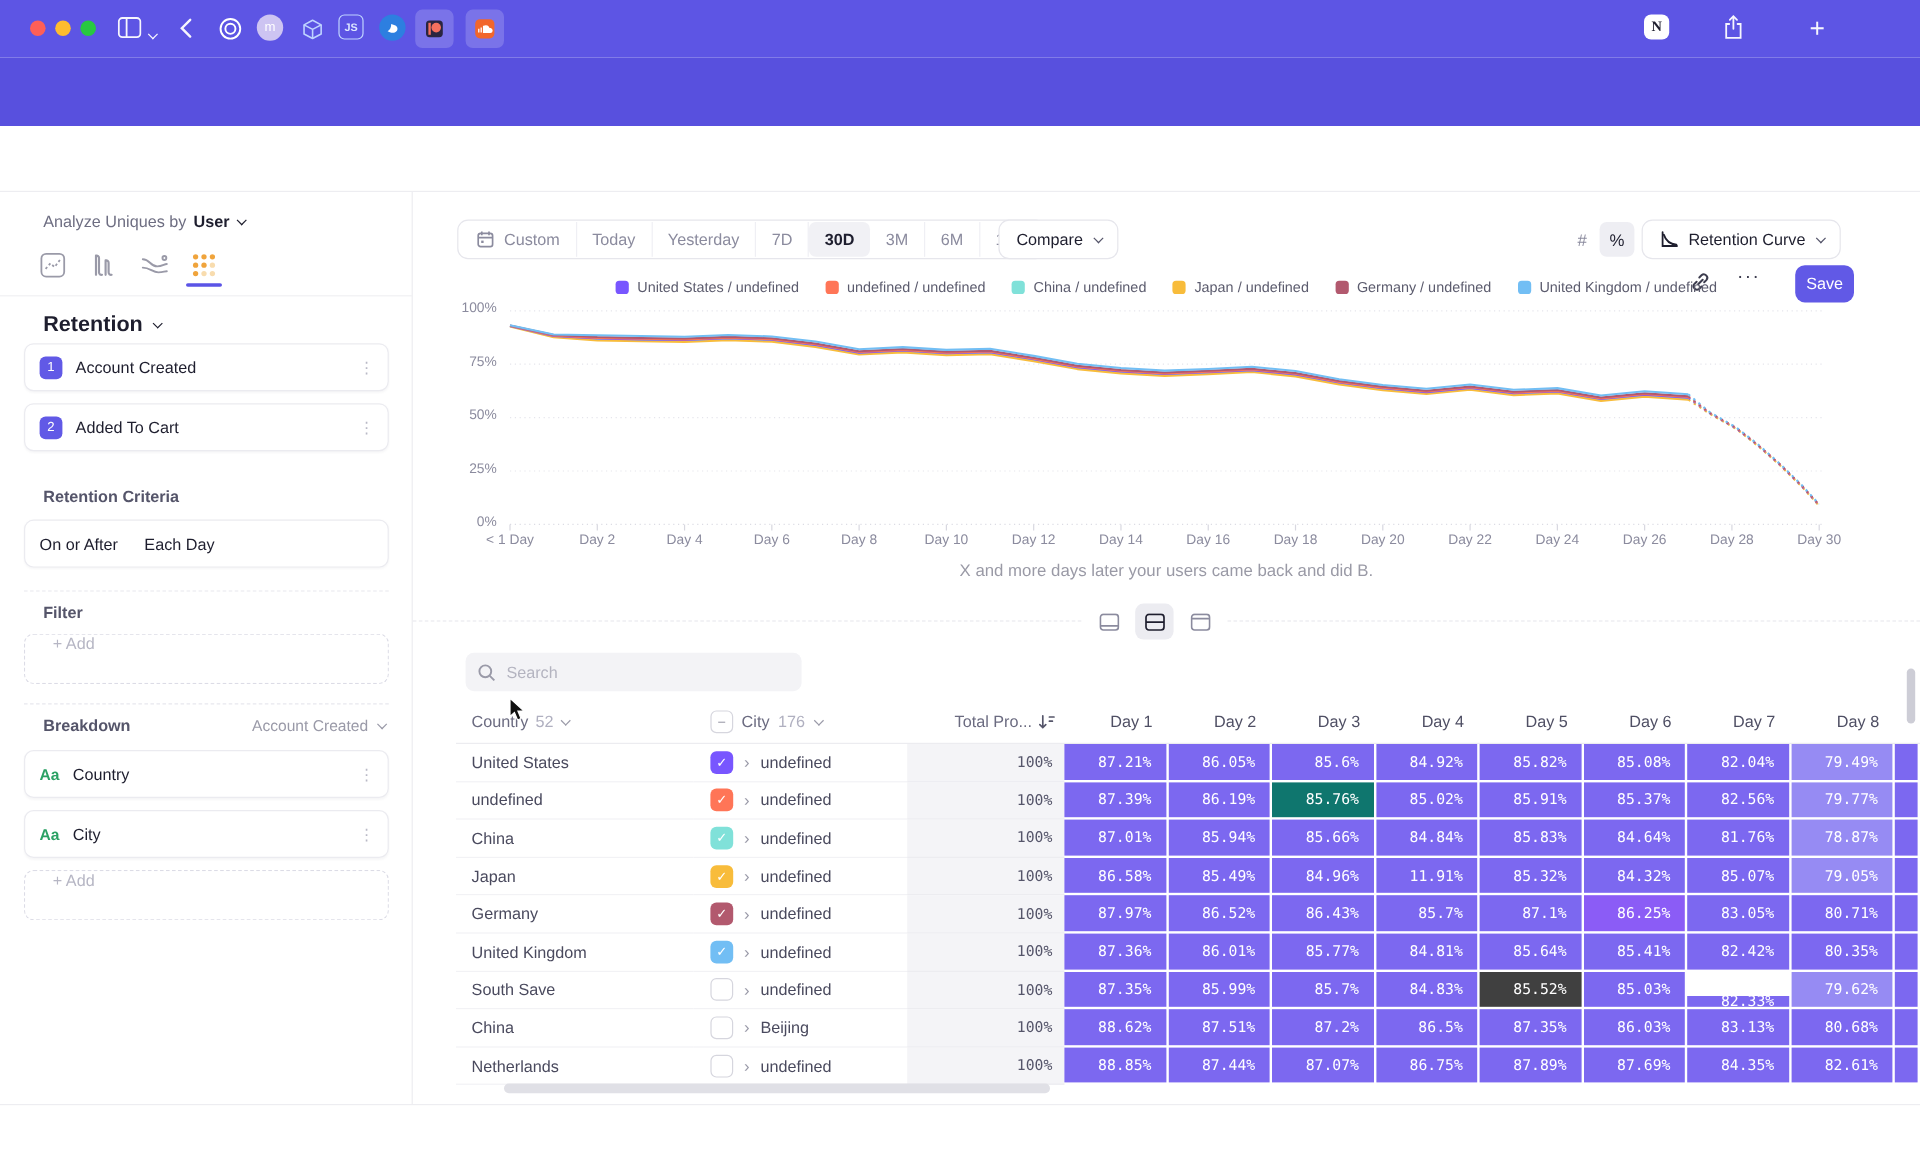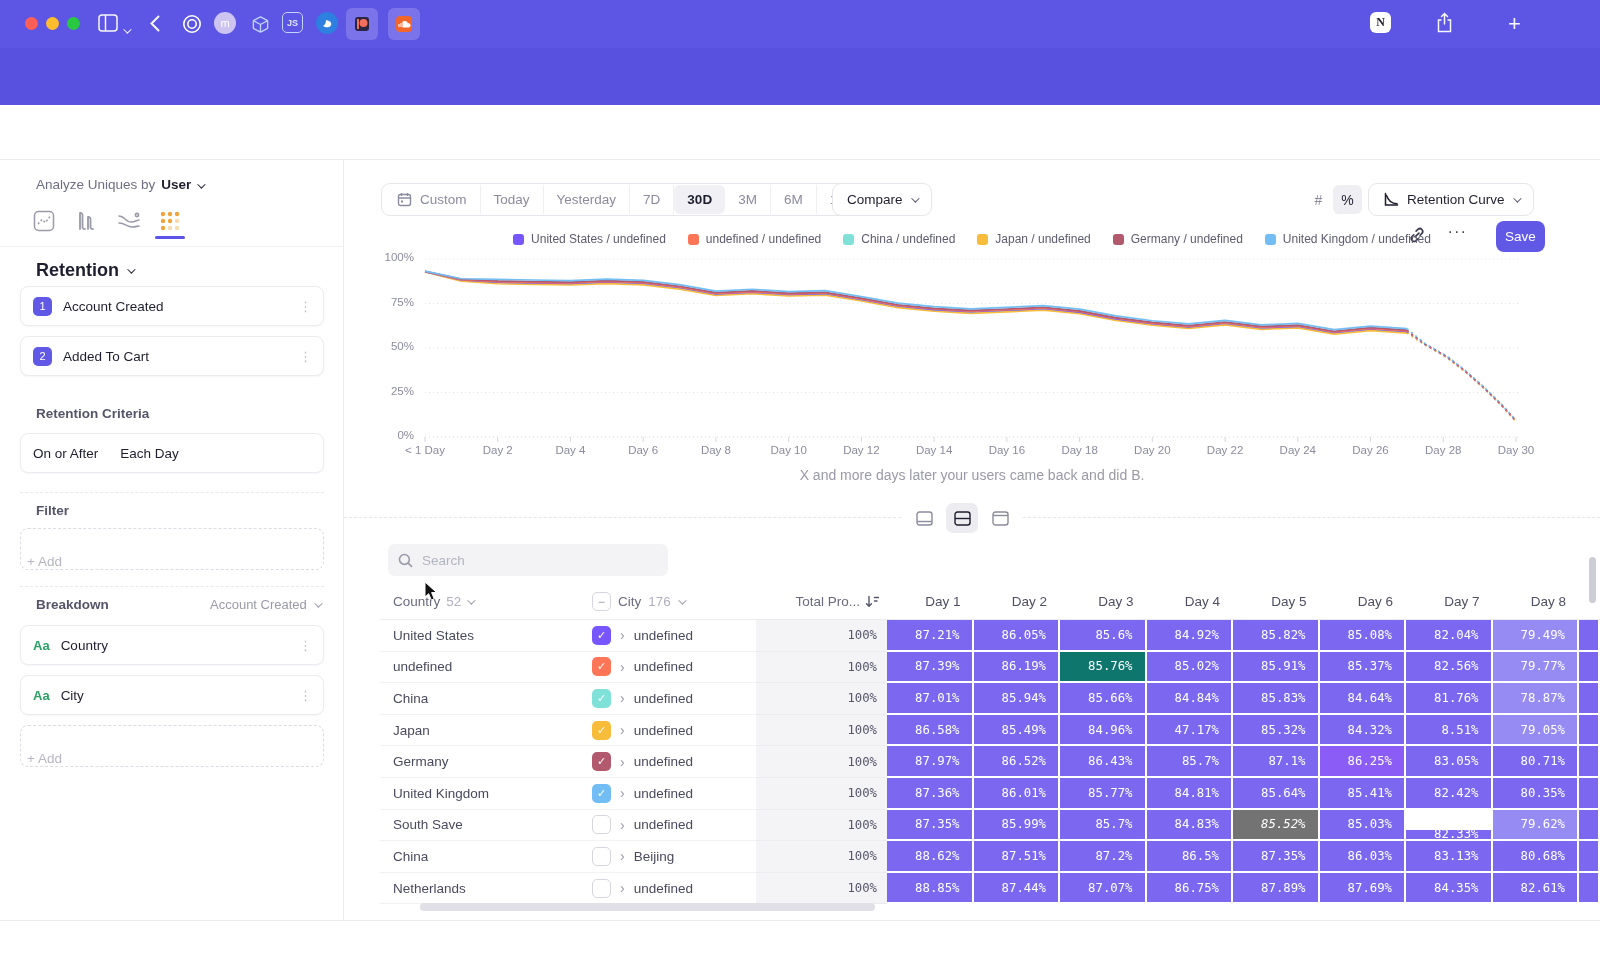--- a/index.html
+++ b/index.html
@@ -34,21 +34,21 @@
   .ptitle{position:absolute;left:38px;top:122px;font-size:17px;font-weight:700;color:#1e1e2e}
   .pdesc{position:absolute;left:112px;top:125px;font-size:13.5px;color:#b2b2c0}
   .savebtn{position:absolute;left:1496px;top:116px;width:49px;height:31px;background:#6159E6;color:#fff;border:none;border-radius:8px;font-size:13.5px;font-family:inherit;cursor:pointer}
   
   .sidebar{position:absolute;left:0;top:160px;width:344px;height:760px;border-right:1px solid #ededf1;background:#fff}
   .side-label{color:#6e6e82;font-size:13.5px}
   .card{position:absolute;left:20px;width:304px;height:40px;border:1px solid #ebebf0;border-radius:8px;background:#fff;box-shadow:0 1px 2px rgba(30,30,60,.04);display:flex;align-items:center;padding:0 12px;gap:11px;cursor:pointer}
   .badge{width:19px;height:19px;border-radius:5px;background:#6159E6;color:#fff;font-size:11px;display:flex;align-items:center;justify-content:center}
   .card .lbl{font-size:13.5px;color:#1e1e2e;flex:1}
   .kebab{color:#b9b9c6;font-size:13px;letter-spacing:0;line-height:5px;text-align:center;width:12px;cursor:pointer}
-  .addbox{position:absolute;left:20px;width:304px;height:42px;border:1px dashed #dcdce6;border-radius:8px;color:#b6b6c4;font-size:13.5px;display:flex;align-items:flex-end;padding:0 6px;gap:8px;cursor:pointer}
+  .addbox{position:absolute;left:20px;width:304px;height:42px;border:1px dashed #dcdce6;border-radius:8px;color:#b6b6c4;font-size:13.5px;display:flex;align-items:flex-start;padding:0 23px;gap:8px;cursor:pointer}
   .dashsep{position:absolute;left:20px;width:304px;border-top:1px dashed #e8e8ee}
   .aa{color:#2BA164;font-size:13px;font-weight:700}
   
   .seg{position:absolute;left:381px;top:183px;height:33px;border:1px solid #e6e6ec;border-radius:9px;display:flex;align-items:center;background:#fff;padding:0 2px}
   .seg .rng{font-size:13.5px;color:#8b8b9e;padding:0 13px;height:29px;display:flex;align-items:center;gap:8px;border-right:1px solid #efeff4;cursor:pointer}
   .seg .rng:last-child{border-right:none}
   .seg .rng.active{background:#f1f1f5;border-radius:6px;color:#1e1e2e;font-weight:700;border-right:none}
   .btn{border:1px solid #e6e6ec;border-radius:9px;background:#fff;display:flex;align-items:center;gap:8px;font-size:13.5px;color:#1e1e2e;cursor:pointer;font-family:inherit}
   .unitwrap{position:absolute;left:1302px;top:183px;height:33px;border-radius:9px;display:flex;align-items:center;background:#fff;padding:0 2px}
   .unit{width:29px;height:29px;display:flex;align-items:center;justify-content:center;font-size:14px;color:#8b8b9e;border-radius:6px;cursor:pointer}
@@ -590,24 +590,24 @@
         <div class="c-country">Japan</div>
         <div class="c-city">
           <span class="cb" style="background: rgb(248, 188, 59);">✓</span>
           <span class="rchev">›</span>
           <span>undefined</span>
         </div>
         <div class="c-total">100%</div>
         <div class="c-day" style="background: rgb(124, 104, 240);">86.58%</div>
         <div class="c-day" style="background: rgb(124, 104, 240);">85.49%</div>
         <div class="c-day" style="background: rgb(124, 104, 240);">84.96%</div>
-        <div class="c-day" style="background: rgb(124, 104, 240);">47.17%</div>
+        <div class="c-day" style="background: rgb(124, 104, 240);">11.91%</div>
         <div class="c-day" style="background: rgb(124, 104, 240);">85.32%</div>
         <div class="c-day" style="background: rgb(124, 104, 240);">84.32%</div>
-        <div class="c-day" style="background: rgb(124, 104, 240);">8.51%</div>
+        <div class="c-day" style="background: rgb(124, 104, 240);">85.07%</div>
         <div class="c-day" style="background: rgb(150, 139, 243);">79.05%</div>
         <div class="sliver" style="background: rgb(124, 104, 240);"></div>
       </div>
       <div class="trow">
         <div class="c-country">Germany</div>
         <div class="c-city">
           <span class="cb" style="background: rgb(178, 89, 110);">✓</span>
           <span class="rchev">›</span>
           <span>undefined</span>
         </div>
@@ -645,21 +645,21 @@
         <div class="c-city">
           <span class="cb off"></span>
           <span class="rchev">›</span>
           <span>undefined</span>
         </div>
         <div class="c-total">100%</div>
         <div class="c-day" style="background: rgb(124, 104, 240);">87.35%</div>
         <div class="c-day" style="background: rgb(124, 104, 240);">85.99%</div>
         <div class="c-day" style="background: rgb(124, 104, 240);">85.7%</div>
         <div class="c-day" style="background: rgb(124, 104, 240);">84.83%</div>
-        <div class="c-day" style="background: #737373; font-style: italic;">85.52%</div>
+        <div class="c-day" style="background: #404040;">85.52%</div>
         <div class="c-day" style="background: rgb(124, 104, 240);">85.03%</div>
         <div class="c-day" style="background: rgb(124, 104, 240); margin-top: 20px;">82.33%</div>
         <div class="c-day" style="background: rgb(150, 139, 243);">79.62%</div>
         <div class="sliver" style="background: rgb(124, 104, 240);"></div>
       </div>
       <div class="trow">
         <div class="c-country">China</div>
         <div class="c-city">
           <span class="cb off"></span>
           <span class="rchev">›</span>

